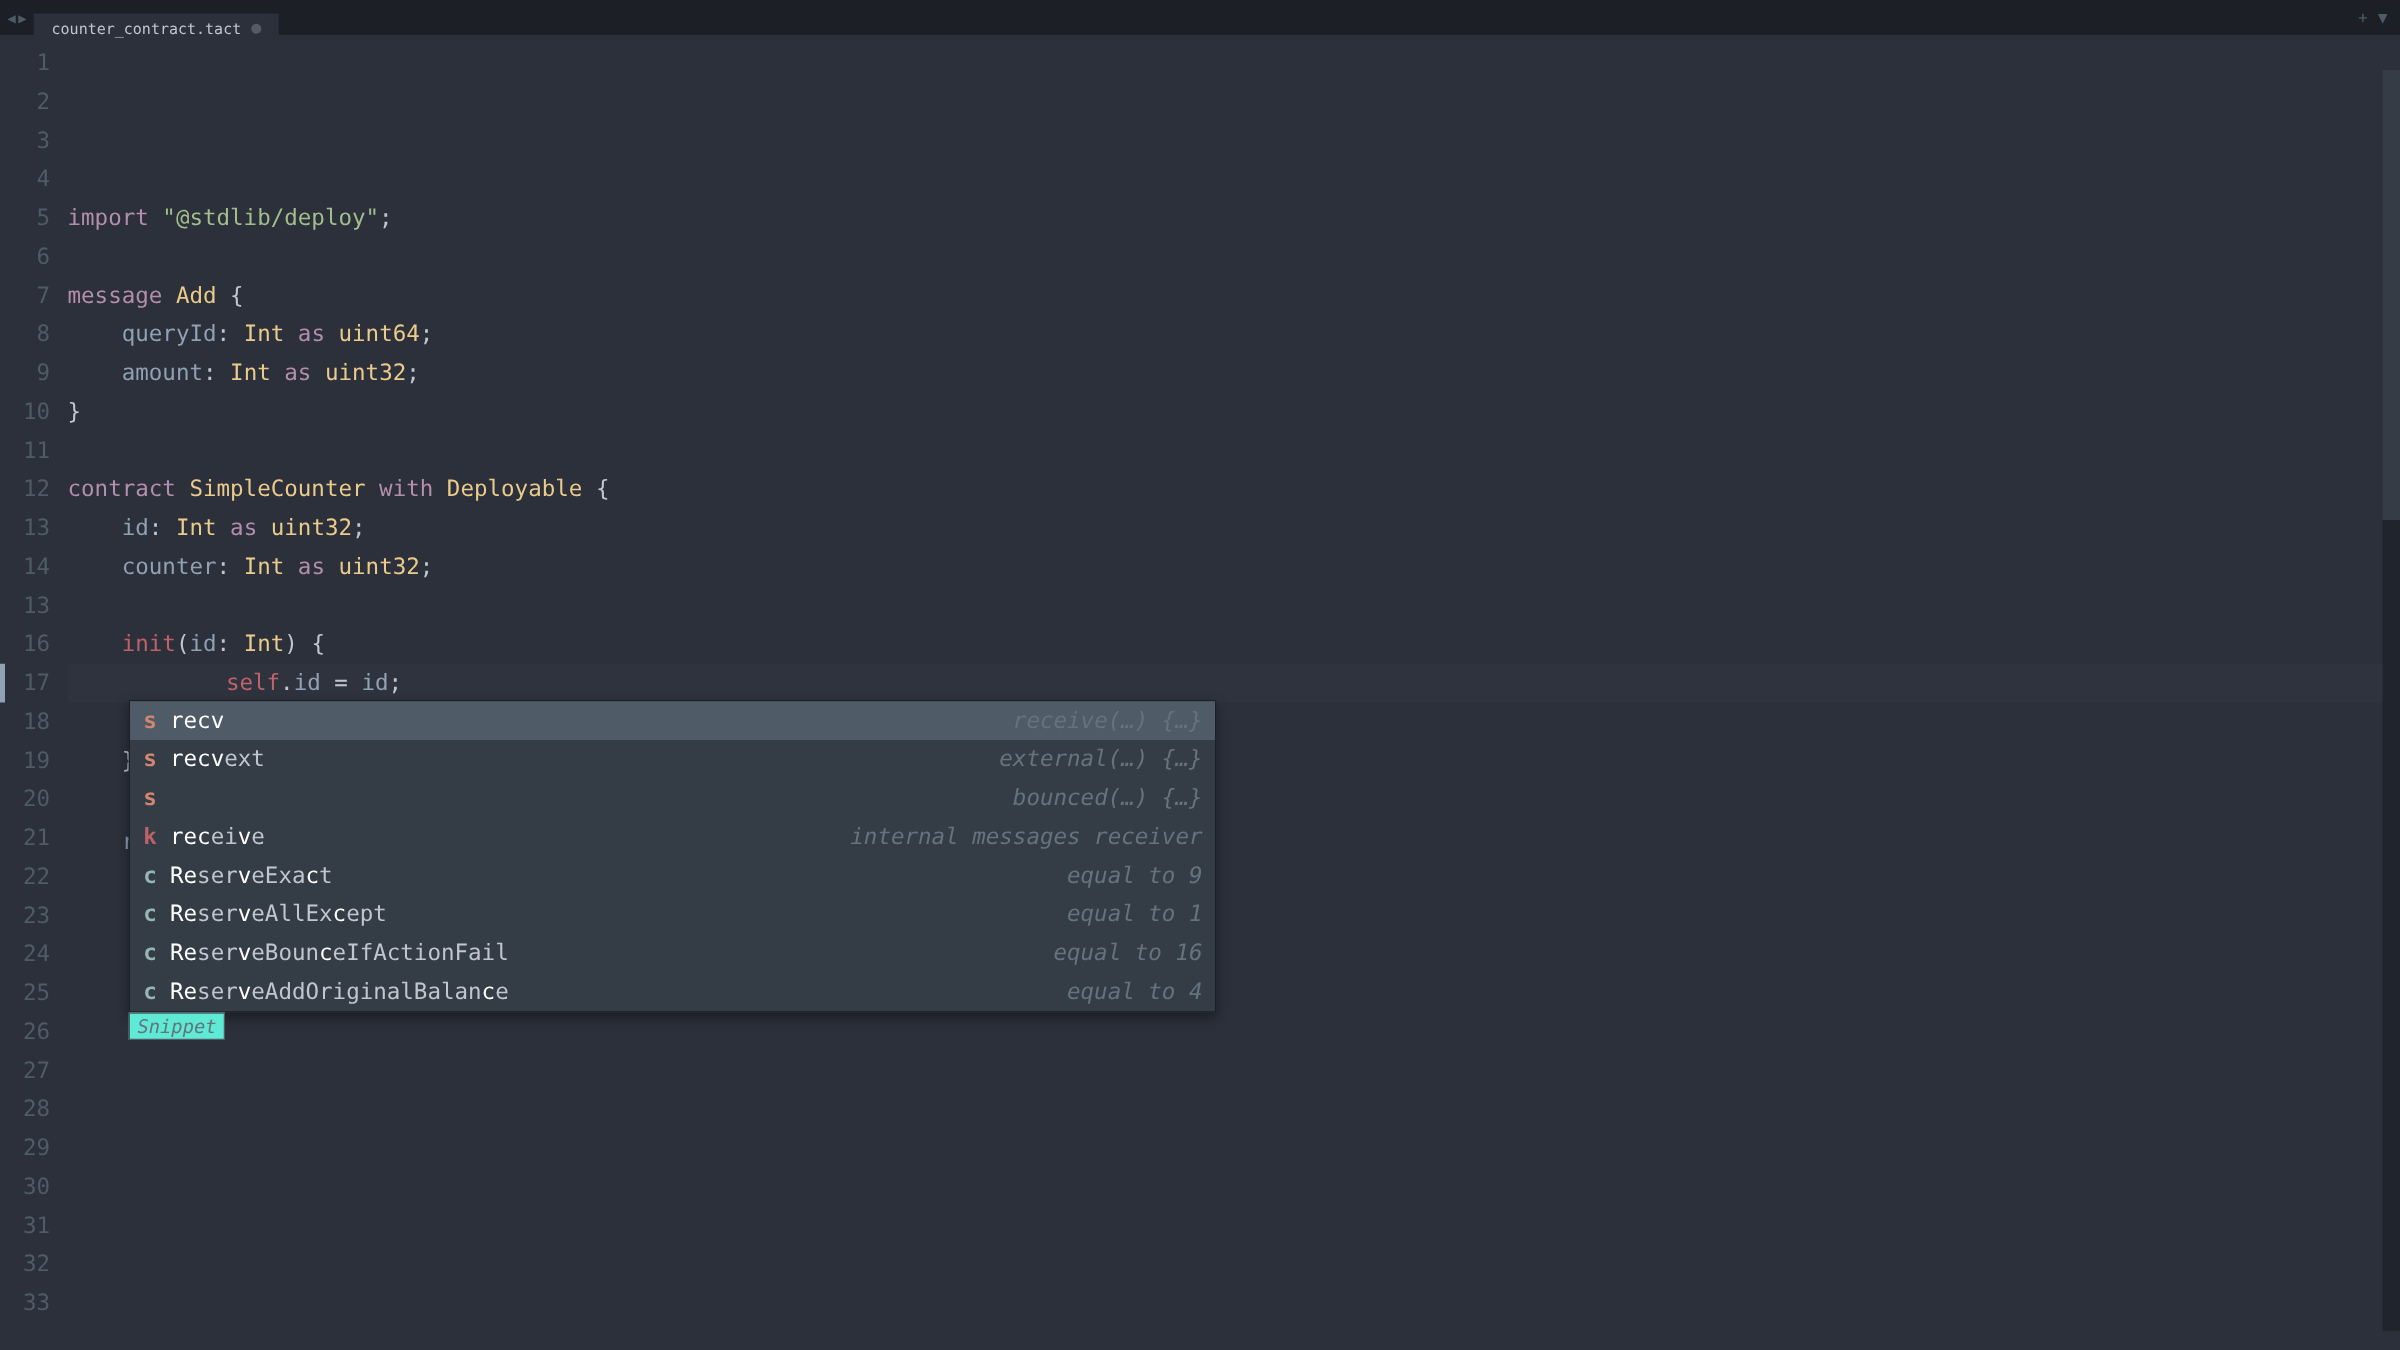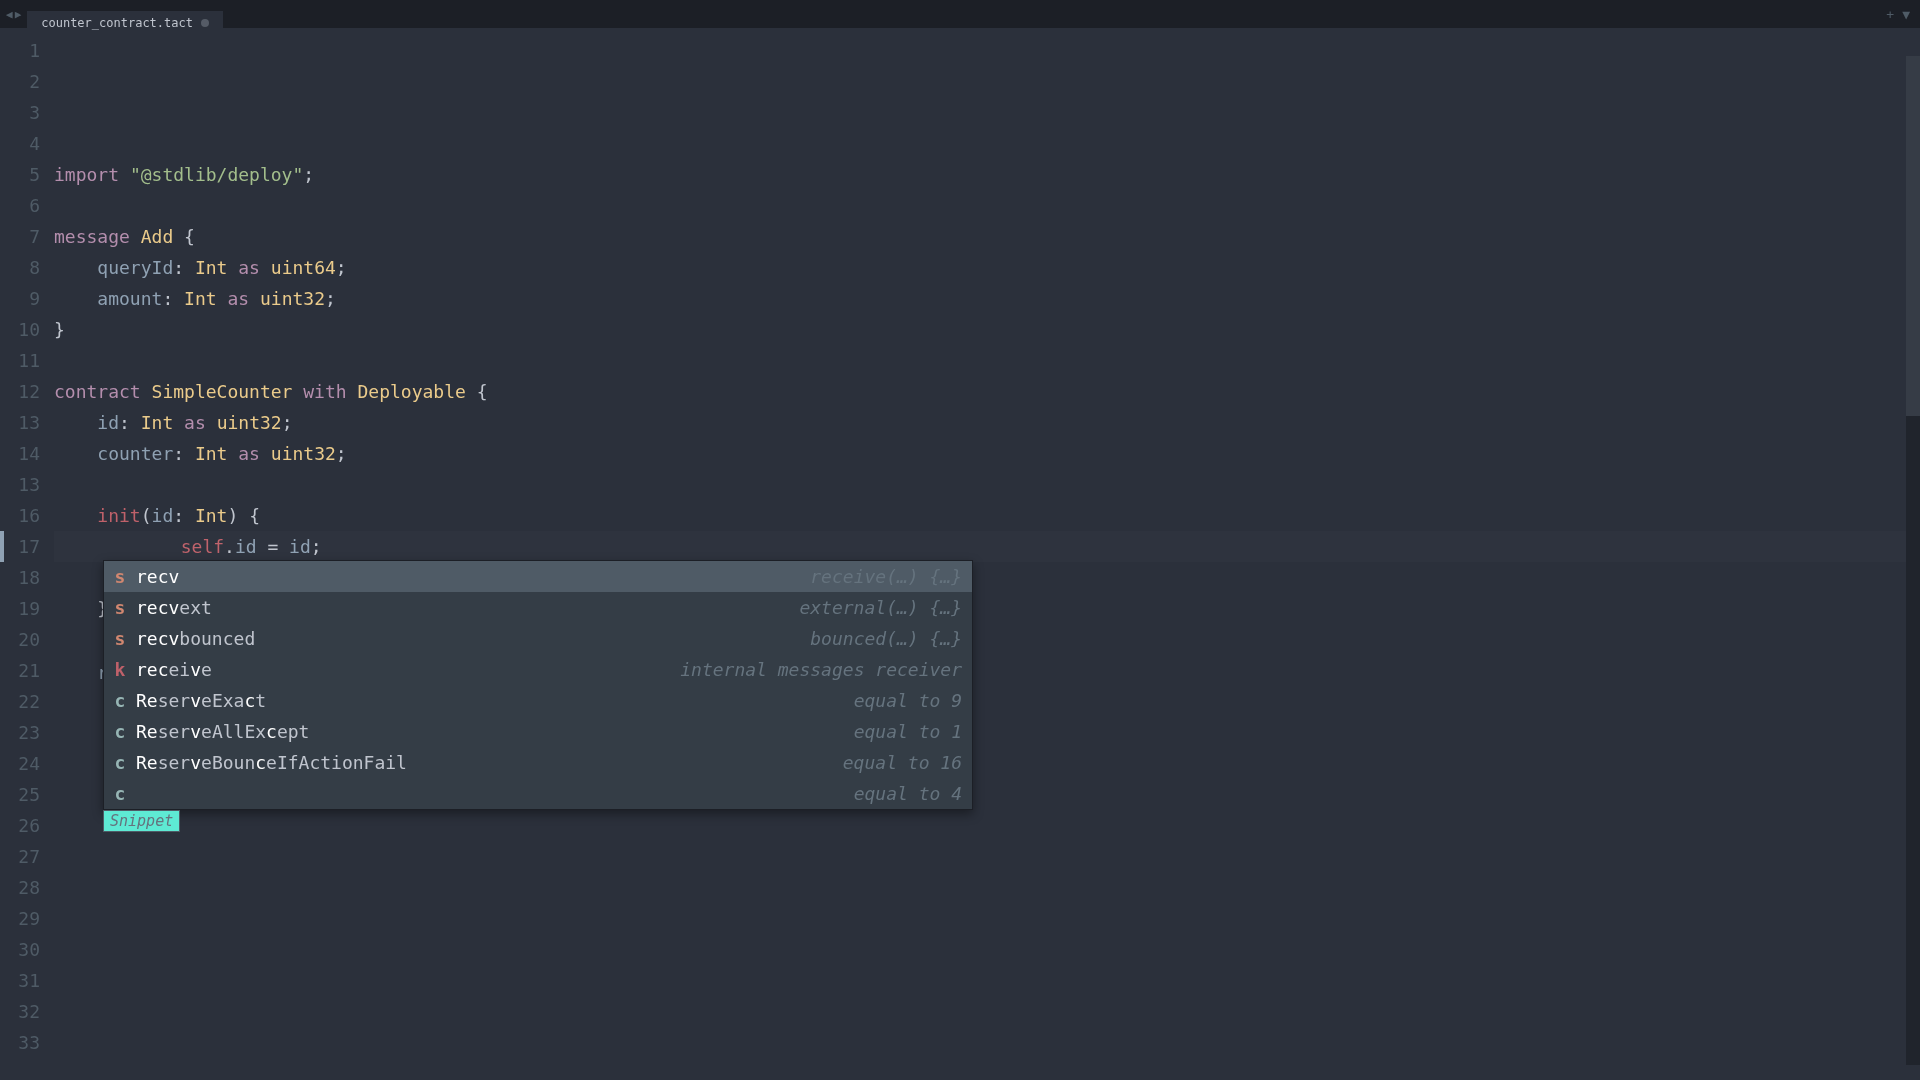--- a/index.html
+++ b/index.html
@@ -190,21 +190,20 @@
           <span class="name"><b>recv</b></span>
           <span class="hint">receive(…) {…}</span>
         </div>
         <div class="popup-row">
           <span class="kind k-s">s</span>
           <span class="name"><b>recv</b>ext</span>
           <span class="hint">external(…) {…}</span>
         </div>
         <div class="popup-row">
           <span class="kind k-s">s</span>
-          <span class="name"><b>recv</b>bounced</span>
           <span class="hint">bounced(…) {…}</span>
         </div>
         <div class="popup-row">
           <span class="kind k-k">k</span>
           <span class="name"><b>rec</b>ei<b>v</b>e</span>
           <span class="hint">internal messages receiver</span>
         </div>
         <div class="popup-row">
           <span class="kind k-c">c</span>
           <span class="name"><b>Re</b>ser<b>v</b>eExa<b>c</b>t</span>
@@ -215,20 +214,21 @@
           <span class="name"><b>Re</b>ser<b>v</b>eAllEx<b>c</b>ept</span>
           <span class="hint">equal to 1</span>
         </div>
         <div class="popup-row">
           <span class="kind k-c">c</span>
           <span class="name"><b>Re</b>ser<b>v</b>eBoun<b>c</b>eIfActionFail</span>
           <span class="hint">equal to 16</span>
         </div>
         <div class="popup-row">
           <span class="kind k-c">c</span>
+          <span class="name"><b>Re</b>ser<b>v</b>eAddOriginalBalan<b>c</b>e</span>
           <span class="hint">equal to 4</span>
         </div>
       </div>
     <div class="snippet-tag">Snippet</div>
 
     <div class="scrollbar-v">
       <div class="thumb"></div>
     </div>
   </div>
 

